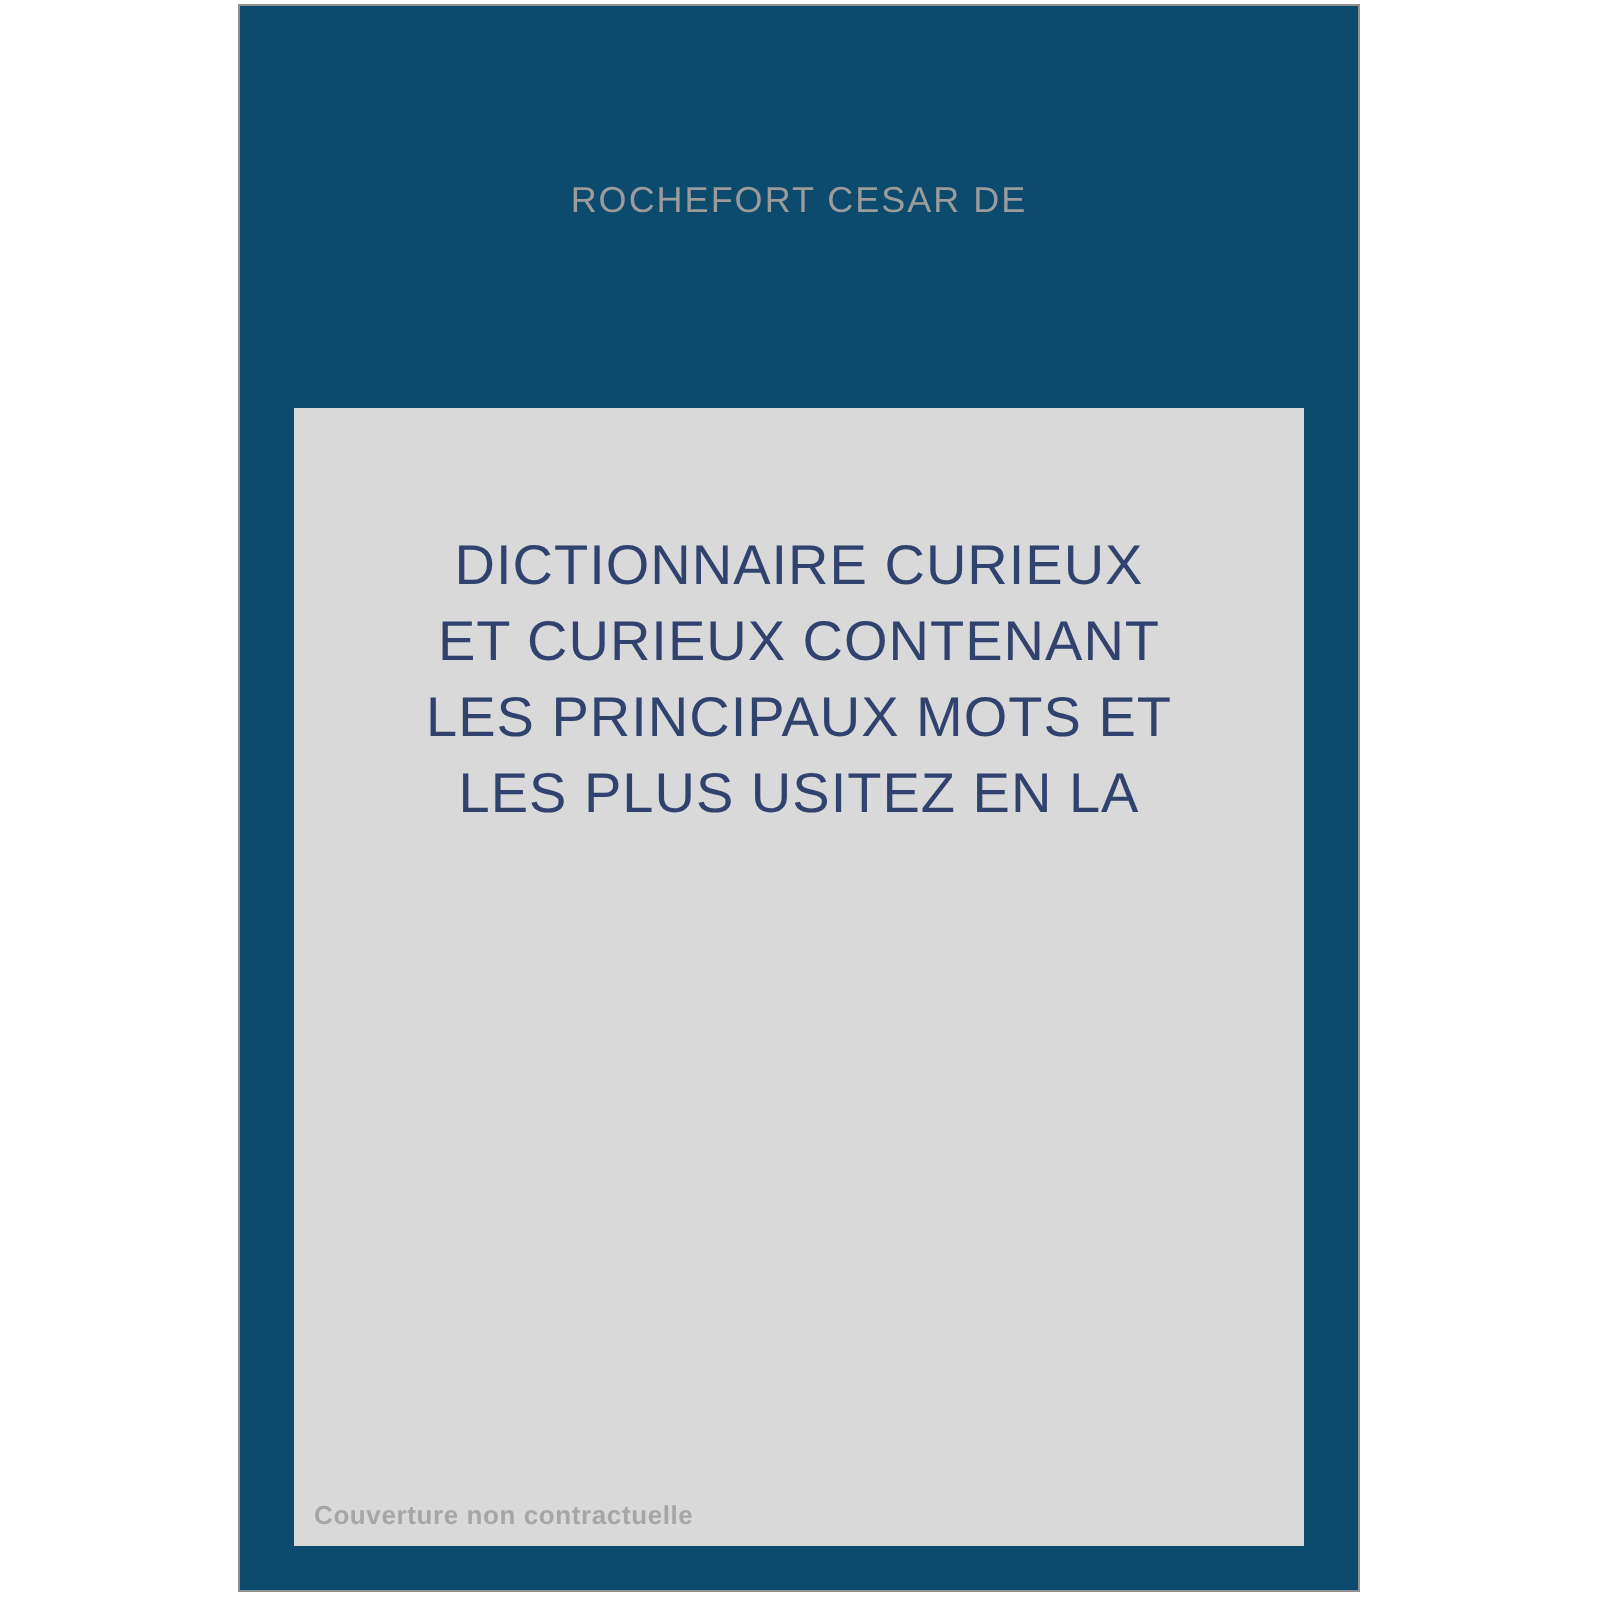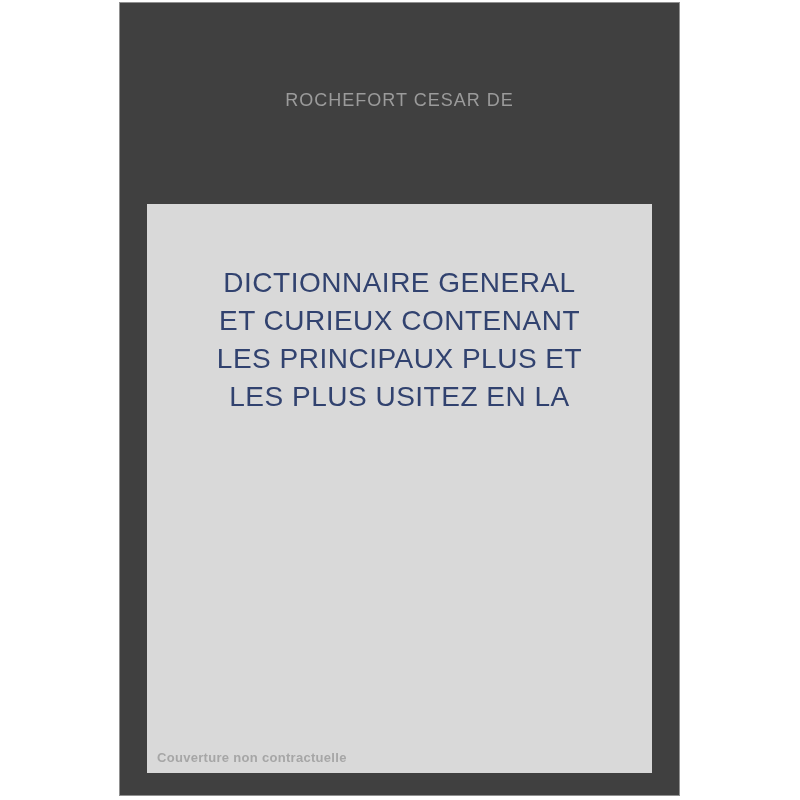--- a/index.html
+++ b/index.html
@@ -13,21 +13,21 @@
     position: relative;
     font-family: "Liberation Sans", sans-serif;
     overflow: hidden;
   }
   .page {
     position: absolute;
     left: 119px;
     top: 2px;
     width: 561px;
     height: 794px;
-    background: #404040;
+    background: #0c4a6e;
     border: 1px solid #909090;
     box-sizing: border-box;
   }
   .author {
     position: absolute;
     top: 86px;
     left: 0;
     width: 100%;
     text-align: center;
     font-size: 18px;
@@ -66,22 +66,22 @@
 </head>
 <body>
 
 <div class="page">
 
   <div class="author">ROCHEFORT CESAR DE</div>
 
   <div class="title-panel">
 
     <div class="book-title">
-      <div>DICTIONNAIRE GENERAL</div>
+      <div>DICTIONNAIRE CURIEUX</div>
       <div>ET CURIEUX CONTENANT</div>
-      <div>LES PRINCIPAUX PLUS ET</div>
+      <div>LES PRINCIPAUX MOTS ET</div>
       <div>LES PLUS USITEZ EN LA</div>
     </div>
 
     <div class="disclaimer">Couverture non contractuelle</div>
   </div>
 
 </div>
 
 </body></html>

